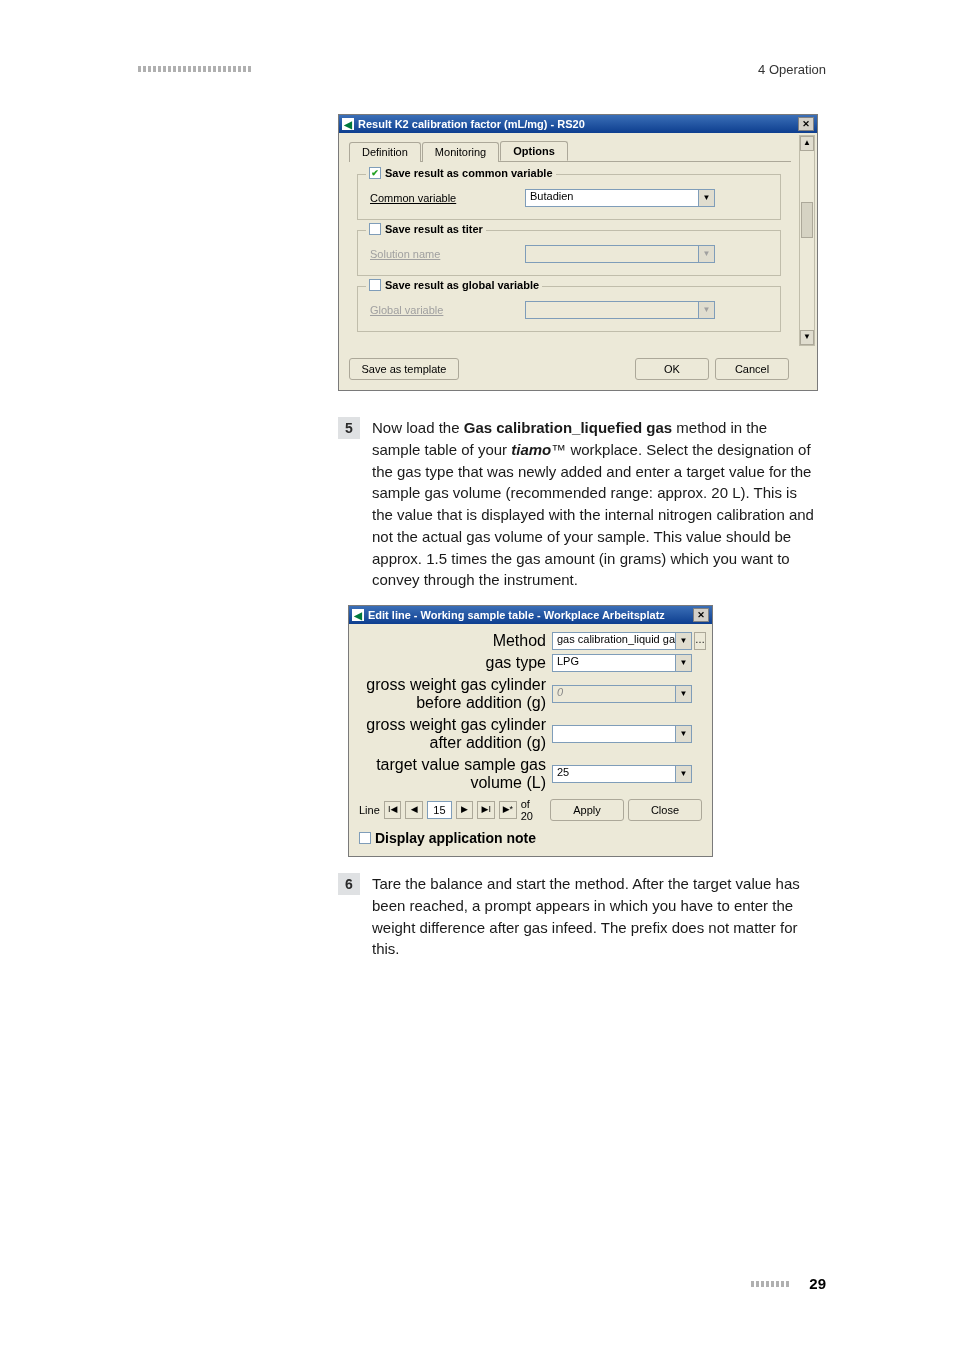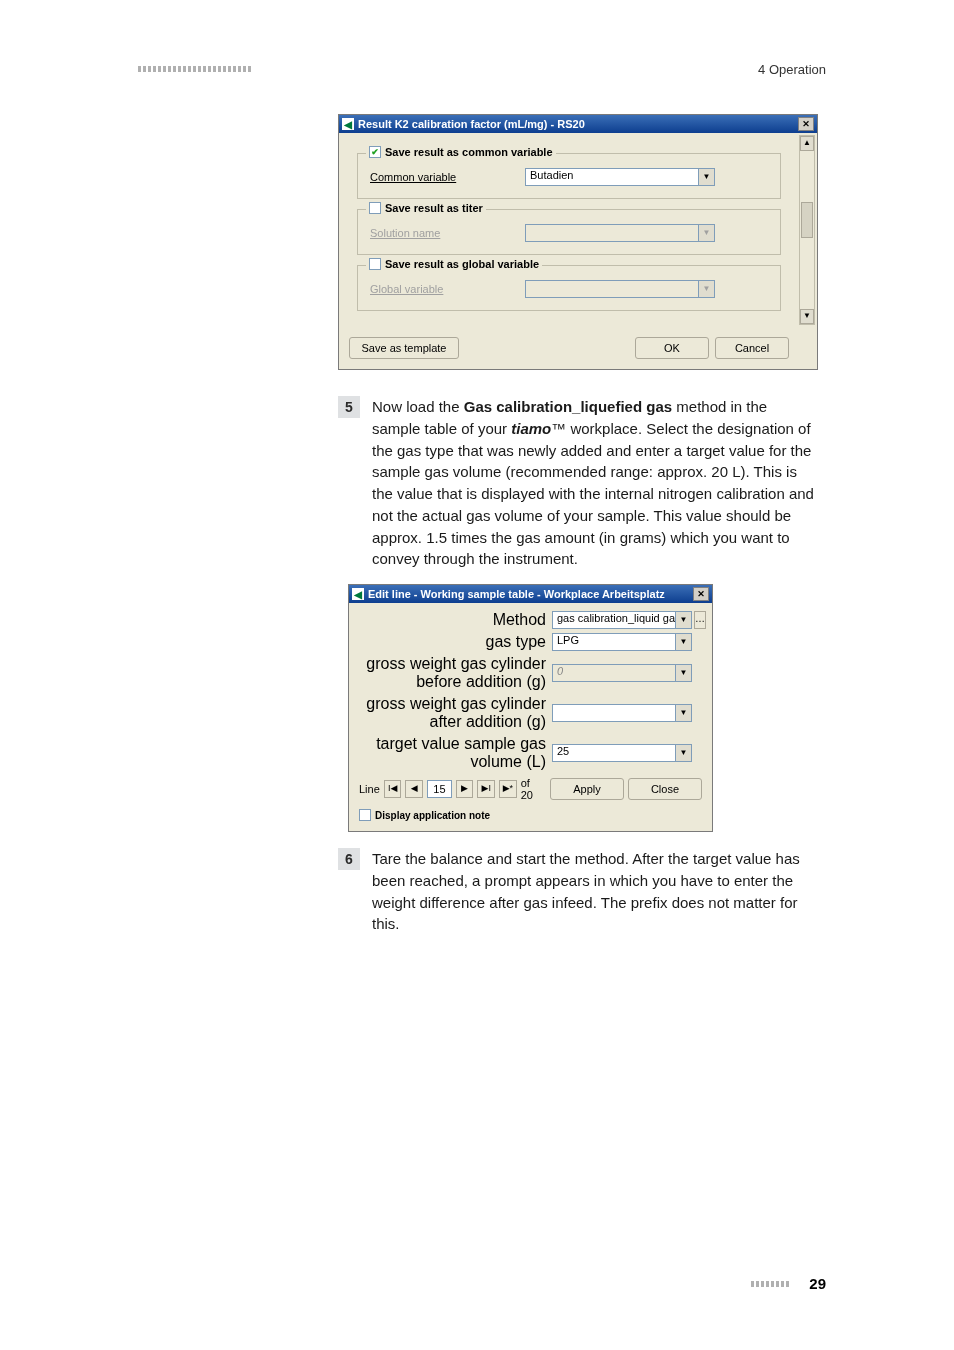--- a/index.html
+++ b/index.html
@@ -307,21 +307,21 @@
     text-align: center;
     line-height: 16px;
     font-size: 11px;
   }
   .appnote {
     margin-top: 8px;
     display: flex;
     align-items: center;
     gap: 4px;
     font-weight: bold;
-    font-size: 10px;
+    font-size: 14px;
   }
 
   .footer {
     position: absolute;
     right: 128px;
     bottom: 58px;
     display: flex;
     align-items: center;
     gap: 20px;
   }
@@ -377,20 +377,25 @@
         <span class="title-text">Result K2 calibration factor (mL/mg) - RS20</span>
         <span class="dialog-closebtn">✕</span>
       </div>
       <div class="dialog-body">
         <div class="scroll-gutter">
           <div class="scroll-btn">▲</div>
           <div class="scroll-thumb">
               <div class="thumb"></div>
             </div>
           <div class="scroll-btn">▼</div>
+        </div>
+        <div class="tabbar">
+          <div class="tab">Definition</div>
+          <div class="tab">Monitoring</div>
+          <div class="tab active">Options</div>
         </div>
         <div class="tab-content">
 
           <div class="groupbox">
             <div class="legend">
               <span class="checkbox">✔</span>
               <span>Save result as common variable</span>
             </div>
             <div class="field-row">
               <div class="field-label">Common variable</div>

